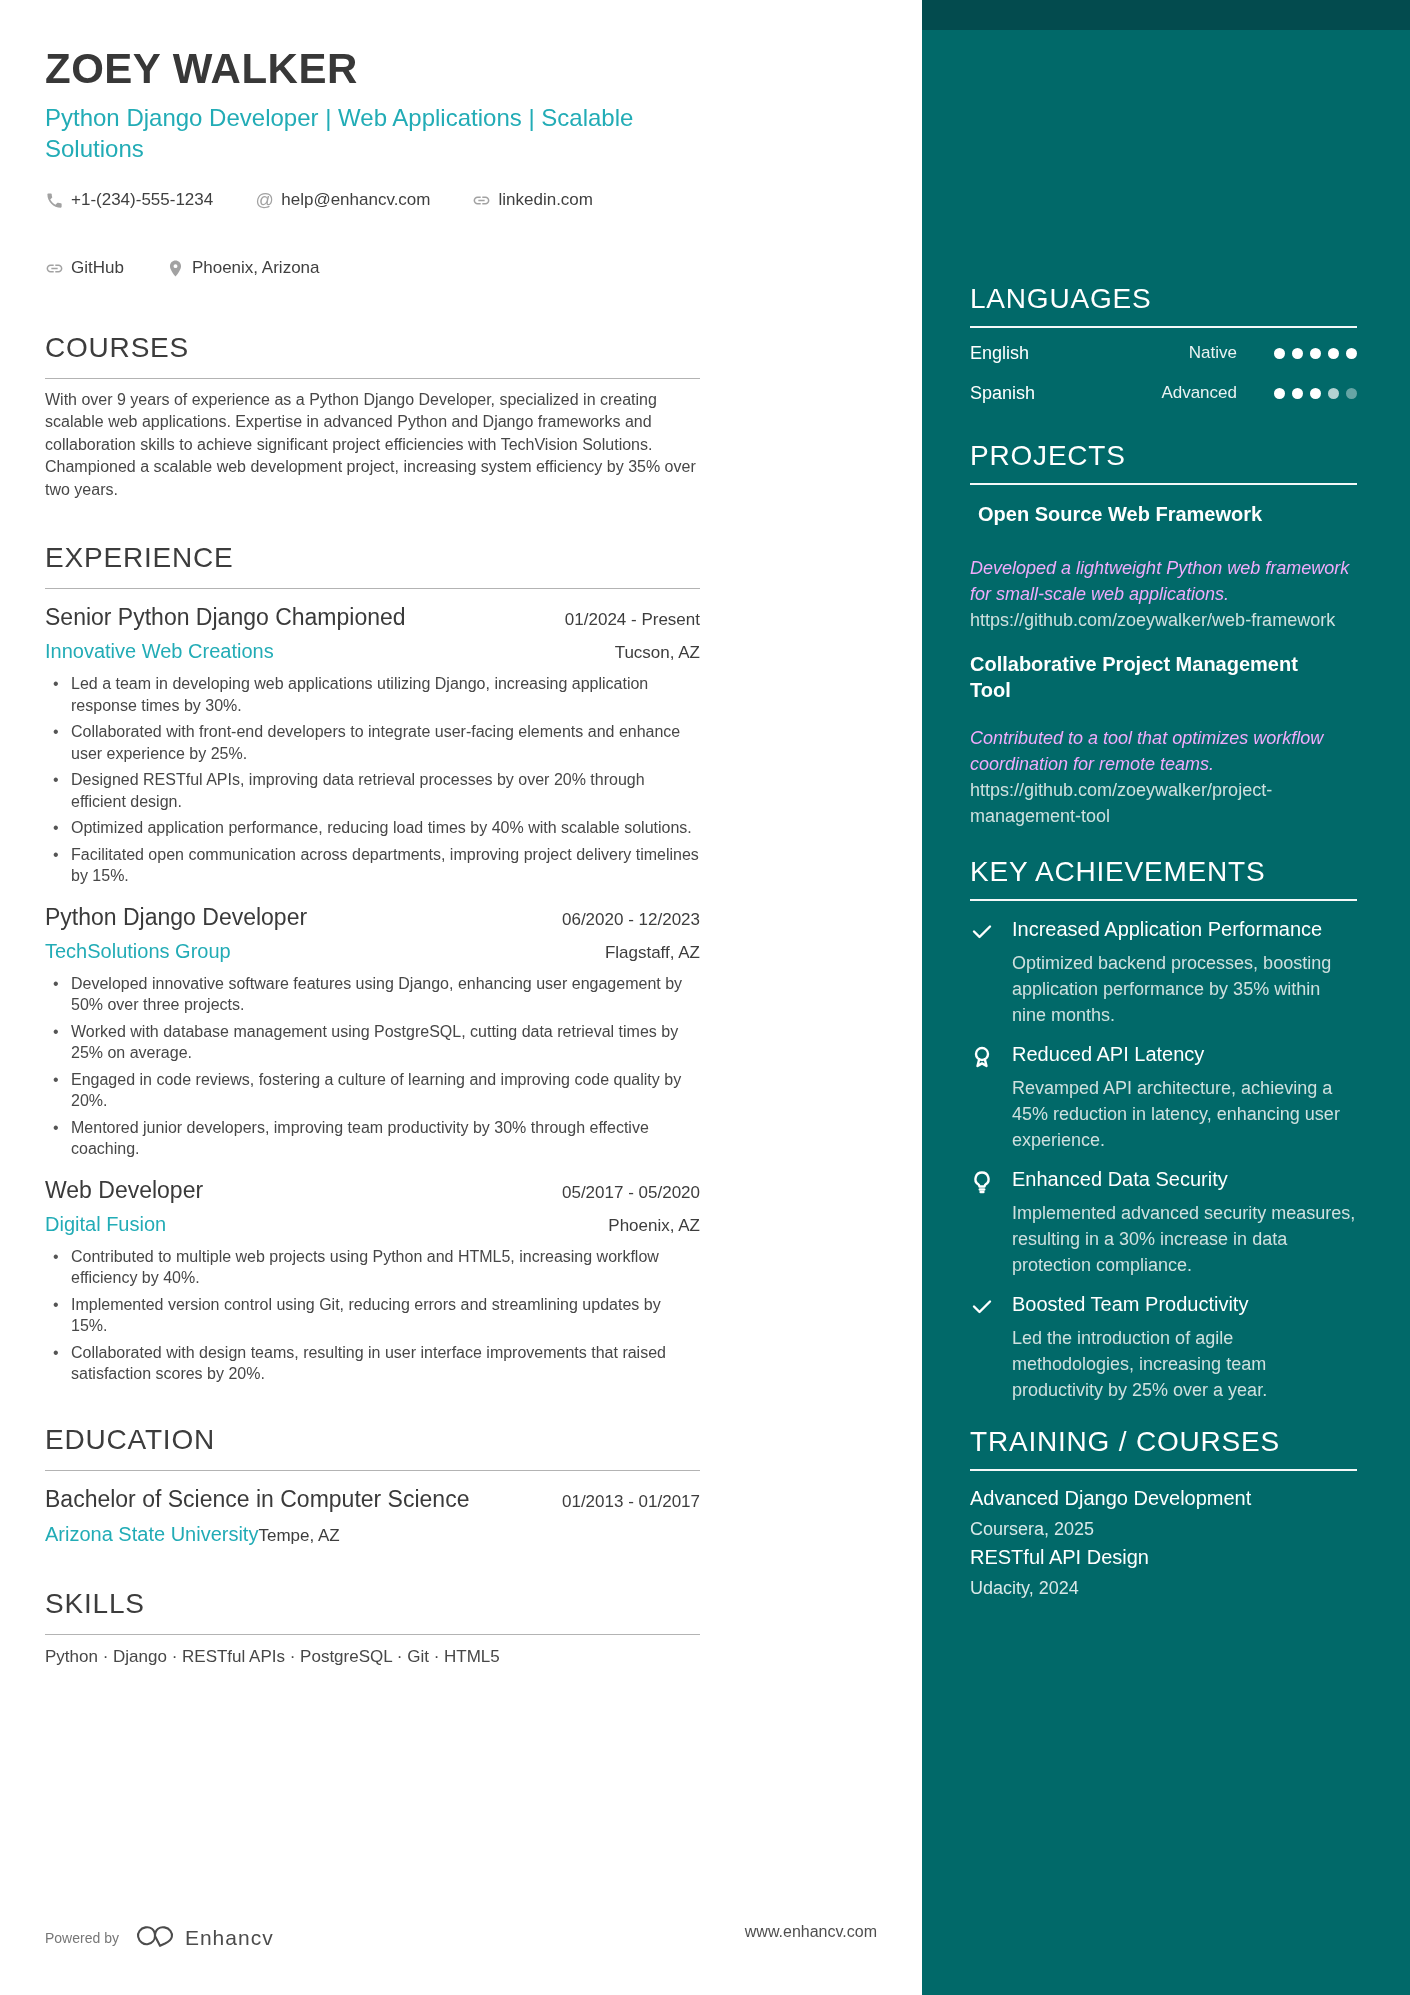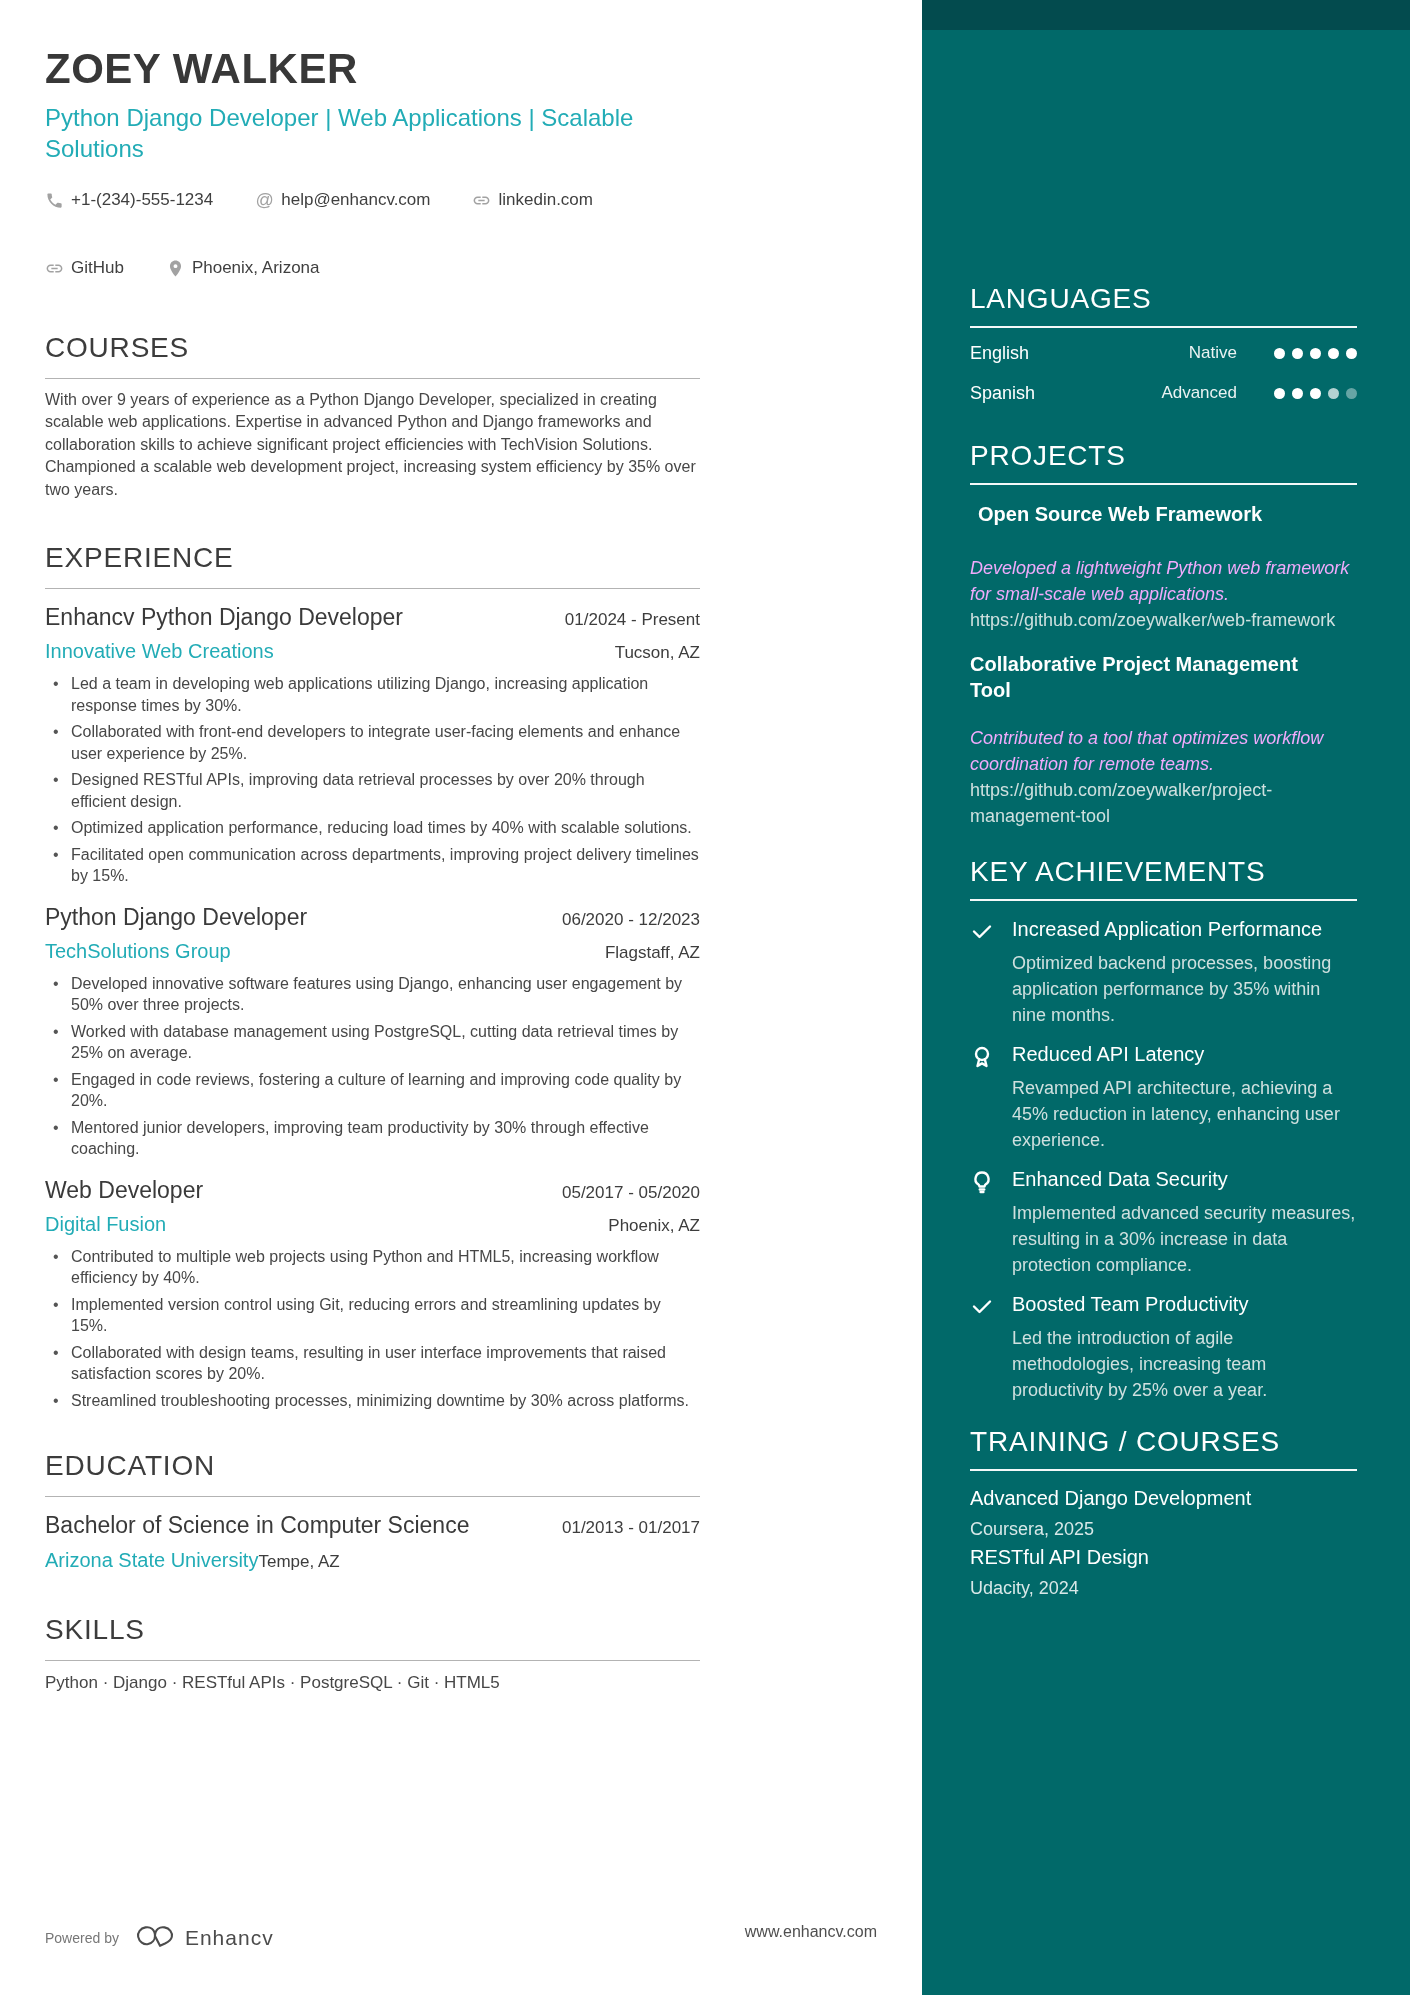--- a/index.html
+++ b/index.html
@@ -157,21 +157,21 @@
 
     <div class="sec-heading mt-summary">COURSES</div>
     <hr class="rule">
     <div class="summary-text">With over 9 years of experience as a Python Django Developer, specialized in creating scalable web applications. Expertise in advanced Python and Django frameworks and collaboration skills to achieve significant project efficiencies with TechVision Solutions. Championed a scalable web development project, increasing system efficiency by 35% over two years.</div>
 
     <div class="sec-heading mt-experience">EXPERIENCE</div>
     <hr class="rule">
 
     <div>
       <div class="job-title-row first">
-        <span class="job-title">Enhancv Python Django Developer</span>
+        <span class="job-title">Senior Python Django Championed</span>
         <span class="job-dates">01/2024 - Present</span>
       </div>
       <div class="company-row">
         <span class="company">Innovative Web Creations</span>
         <span class="job-loc">Tucson, AZ</span>
       </div>
       <ul class="bullets">
         <li>Led a team in developing web applications utilizing Django, increasing application response times by 30%.</li>
         <li>Collaborated with front-end developers to integrate user-facing elements and enhance user experience by 25%.</li>
         <li>Designed RESTful APIs, improving data retrieval processes by over 20% through efficient design.</li>
@@ -203,21 +203,20 @@
         <span class="job-dates">05/2017 - 05/2020</span>
       </div>
       <div class="company-row">
         <span class="company">Digital Fusion</span>
         <span class="job-loc">Phoenix, AZ</span>
       </div>
       <ul class="bullets">
         <li>Contributed to multiple web projects using Python and HTML5, increasing workflow efficiency by 40%.</li>
         <li>Implemented version control using Git, reducing errors and streamlining updates by 15%.</li>
         <li>Collaborated with design teams, resulting in user interface improvements that raised satisfaction scores by 20%.</li>
-        <li>Streamlined troubleshooting processes, minimizing downtime by 30% across platforms.</li>
       </ul>
     </div>
 
     <div class="sec-heading mt-education">EDUCATION</div>
     <hr class="rule">
     <div class="edu-degree-row">
       <span class="edu-degree">Bachelor of Science in Computer Science</span>
       <span class="job-dates">01/2013 - 01/2017</span>
     </div>
     <div class="edu-school-row">

